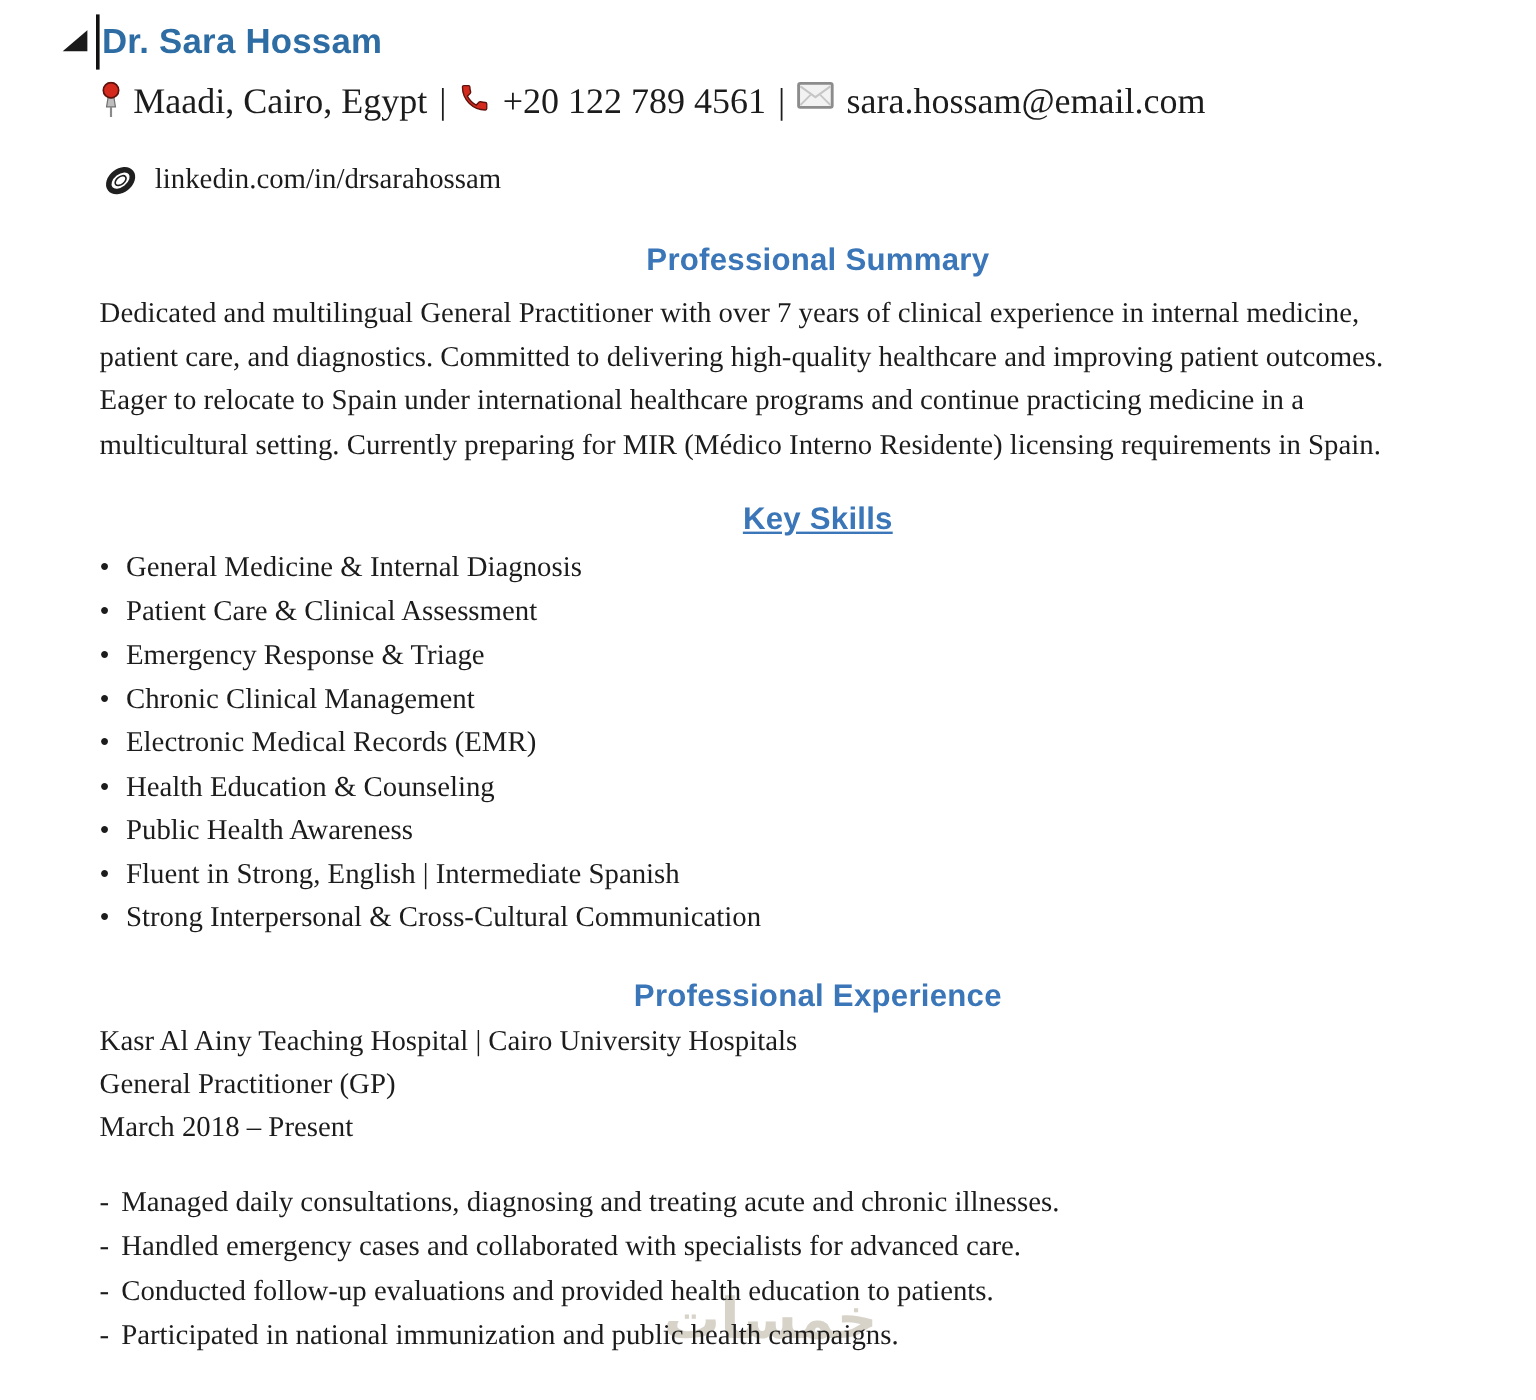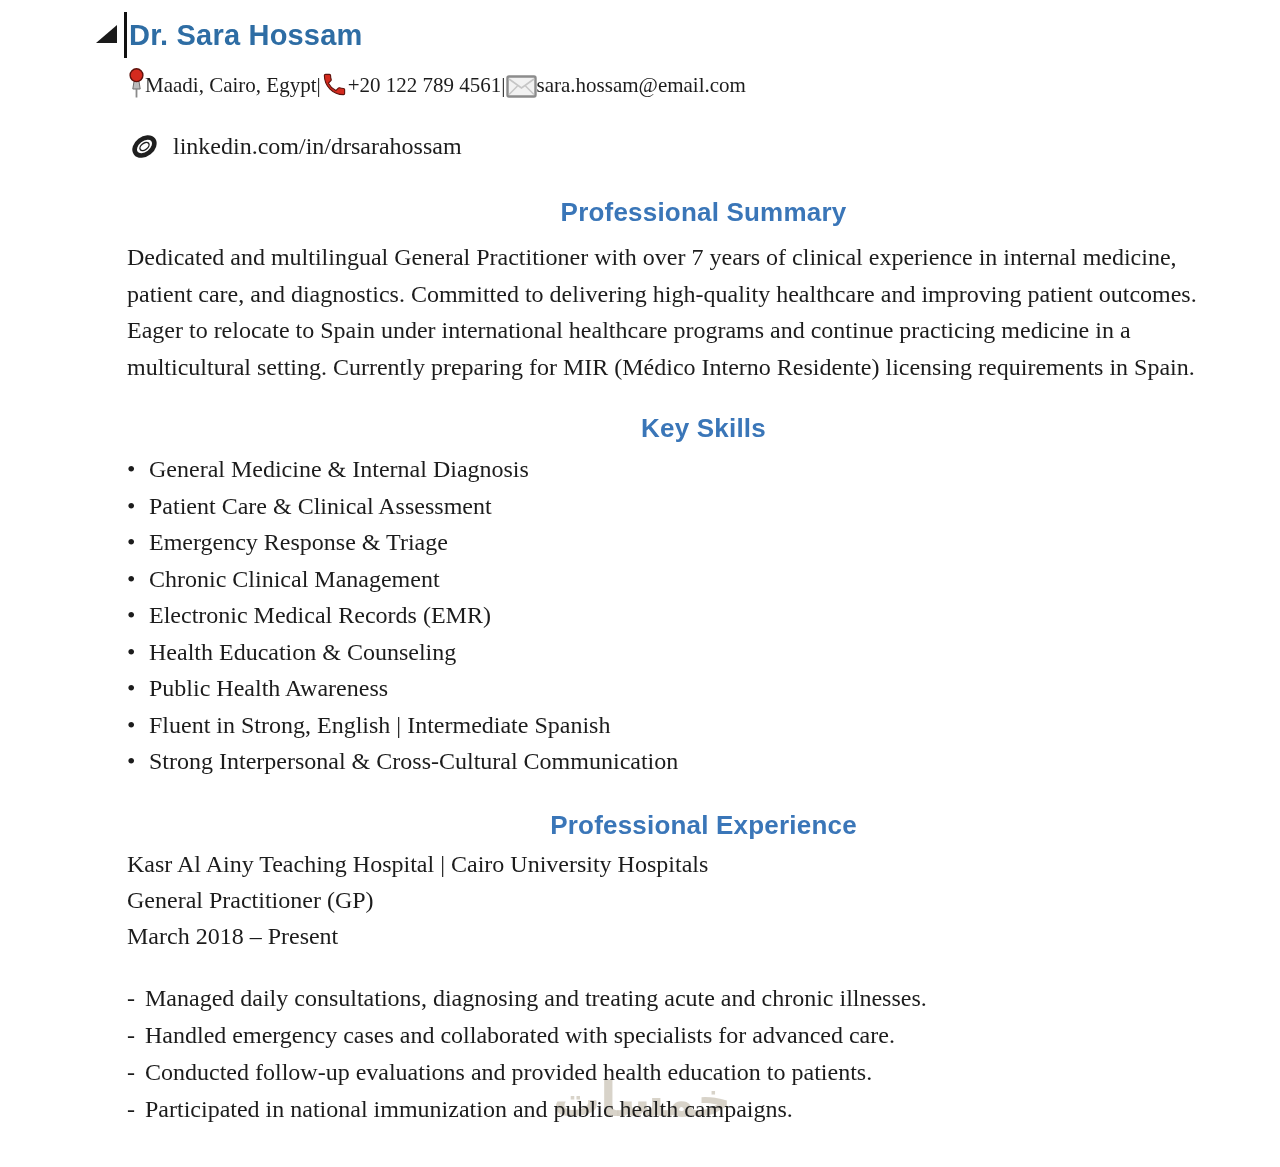--- a/index.html
+++ b/index.html
@@ -6,21 +6,21 @@
   body {
     width: 1280px; height: 1167px;
     background: #ffffff;
     overflow: hidden;
     position: relative;
     font-family: "Liberation Serif", "DejaVu Serif", serif;
     color: #1c1c1c;
   }
   .page {
     position: absolute; inset: 0;
-    padding: 14px 0 0 96px;
+    padding: 14px 0 0 52px;
     z-index: 1;
   }
   .watermark {
     position: absolute;
     left: 553px; top: 1072px;
     font-family: "DejaVu Sans", sans-serif;
     font-size: 47px;
     font-weight: bold;
     color: rgba(203, 196, 183, 0.75);
     z-index: 0;
@@ -37,22 +37,23 @@
   .doc-name {
     font-family: "Liberation Sans", sans-serif;
     font-weight: bold;
     font-size: 29px;
     line-height: 42px;
     color: #2e6da4;
     letter-spacing: 0.2px;
   }
   .contact-line {
     margin: 10px 0 0 32px;
-    font-size: 21px;
-    display: flex; align-items: flex-end;
+    font-size: 30px;
+    display: flex; align-items: flex-start;
+    gap: 10px;
     white-space: nowrap;
   }
   .contact-line .icon, .linkedin-line .icon { display: inline-flex; align-items: center; }
   .sep { color: #1c1c1c; }
   .linkedin-line {
     margin: 34px 0 0 33px;
     font-size: 24px;
     display: flex; align-items: center;
     gap: 13px;
   }
@@ -60,21 +61,21 @@
     font-family: "Liberation Sans", sans-serif;
     font-weight: bold;
     font-size: 26px;
     line-height: 30px;
     color: #3a76b8;
     margin-left: 31px;
     letter-spacing: 0.2px;
     text-align: center;
   }
   .mt-summary { margin-top: 36px; }
-  .mt-skills { margin-top: 28px; }
+  .mt-skills { margin-top: 28px; text-decoration: underline; }
   .mt-exp { margin-top: 30px; }
   .summary-par {
     margin: 12px 0 0 31px;
     width: 1090px;
     font-size: 24px;
     line-height: 36.5px;
   }
   .skills-list { margin: 8px 0 0 31px; }
   .skill-item {
     font-size: 24px;

